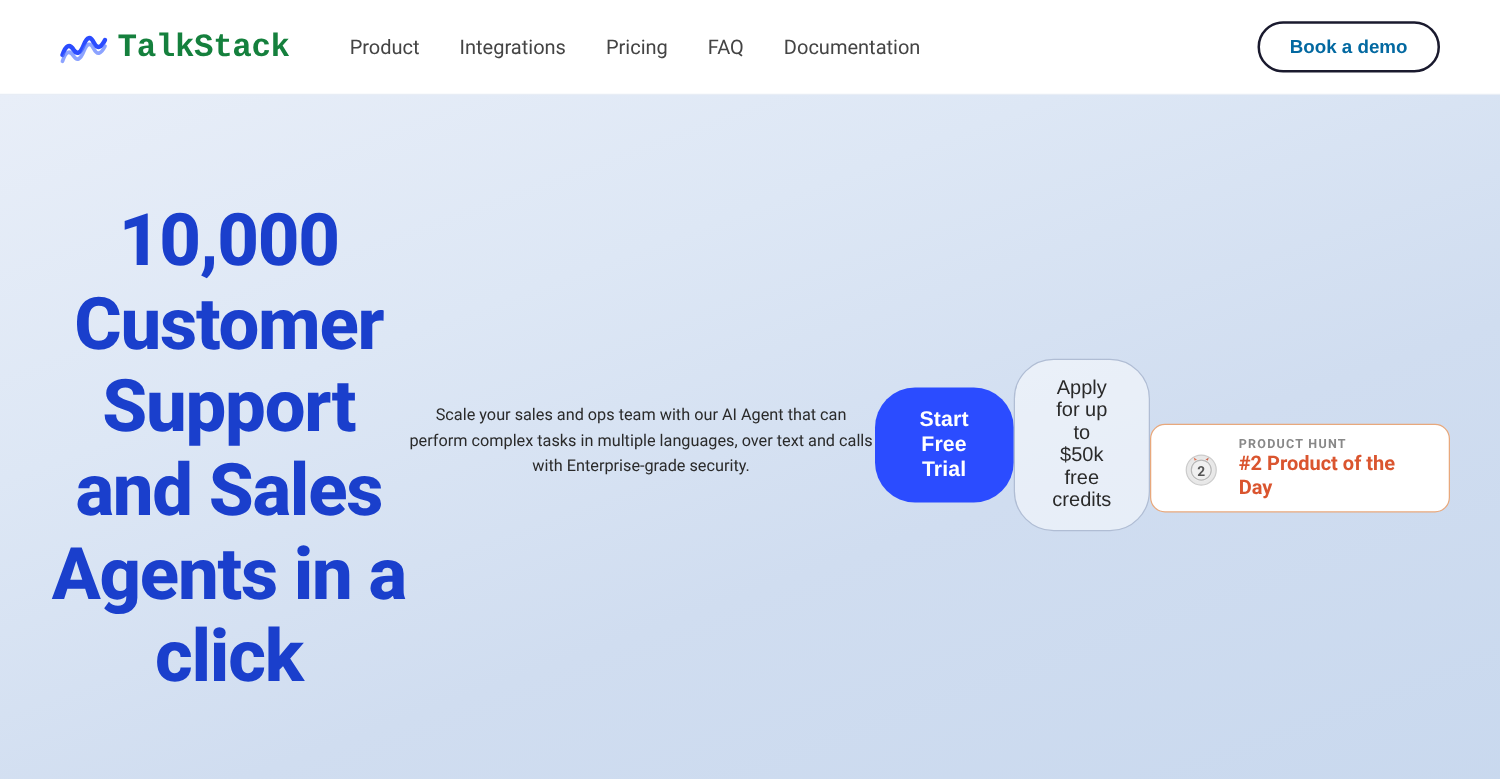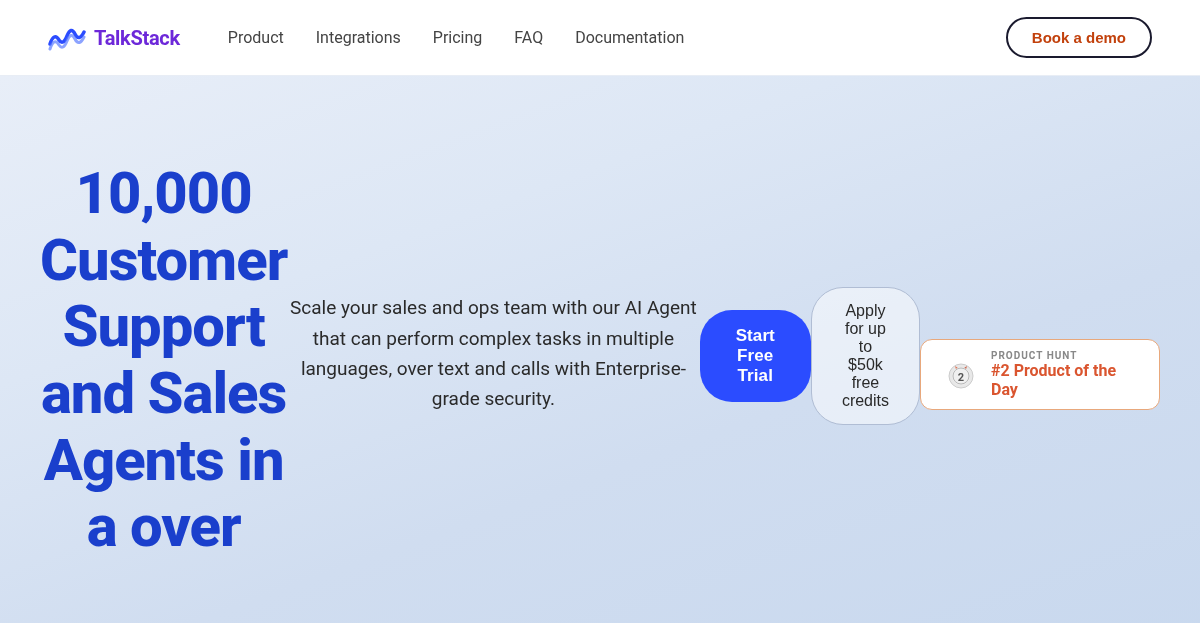--- a/index.html
+++ b/index.html
@@ -40,24 +40,25 @@
       gap: 8px;
       text-decoration: none;
     }
 
     .logo-icon {
       display: flex;
       align-items: center;
     }
 
     .logo-text {
-      font-size: 20px;
+      font-size: 26px;
       font-weight: 700;
-      color: #6d28d9;
+      color: #15803d;
       letter-spacing: -0.3px;
+      font-family: Liberation Mono, monospace;
     }
 
     .nav-links {
       display: flex;
       align-items: flex-end;
       gap: 32px;
       list-style: none;
     }
 
     .nav-links a {
@@ -82,21 +83,21 @@
       font-size: 15px;
       font-weight: 500;
       cursor: pointer;
     }
 
     .btn-demo {
       padding: 10px 24px;
       border: 2px solid #1a1a2e;
       border-radius: 24px;
       background: transparent;
-      color: #c2410c;
+      color: #0369a1;
       font-size: 15px;
       font-weight: 600;
       cursor: pointer;
     }
 
     
     .hero {
       background: linear-gradient(160deg, #e8eef8 0%, #dde7f5 30%, #d0ddf0 60%, #c8d8ee 100%);
       min-height: 547px;
       display: flex;
@@ -111,21 +112,21 @@
       font-size: 58px;
       font-weight: 800;
       color: #1a3fcc;
       line-height: 1.15;
       max-width: 720px;
       margin-bottom: 28px;
       letter-spacing: -1px;
     }
 
     .hero-subtitle {
-      font-size: 19px;
+      font-size: 13px;
       color: #2a2a2a;
       max-width: 680px;
       line-height: 1.6;
       margin-bottom: 40px;
       font-weight: 400;
     }
 
     .hero-buttons {
       display: flex;
       align-items: center;
@@ -232,21 +233,21 @@
   </div>
 
   <div class="navbar-right">
     <button class="btn-demo">Book a demo</button>
   </div>
 </nav>
 
 <section class="hero">
   <h1 class="hero-title">
     <span>10,000 Customer Support</span><br>
-    <span>and Sales Agents in a over</span>
+    <span>and Sales Agents in a click</span>
   </h1>
 
   <p class="hero-subtitle">Scale your sales and ops team with our AI Agent that can perform complex tasks in multiple languages, over text and calls with Enterprise-grade security.</p>
 
   <div class="hero-buttons">
     <button class="btn-trial">Start Free Trial</button>
     <button class="btn-credits">Apply for up to $50k free credits</button>
   </div>
 
   <div class="ph-badge">

